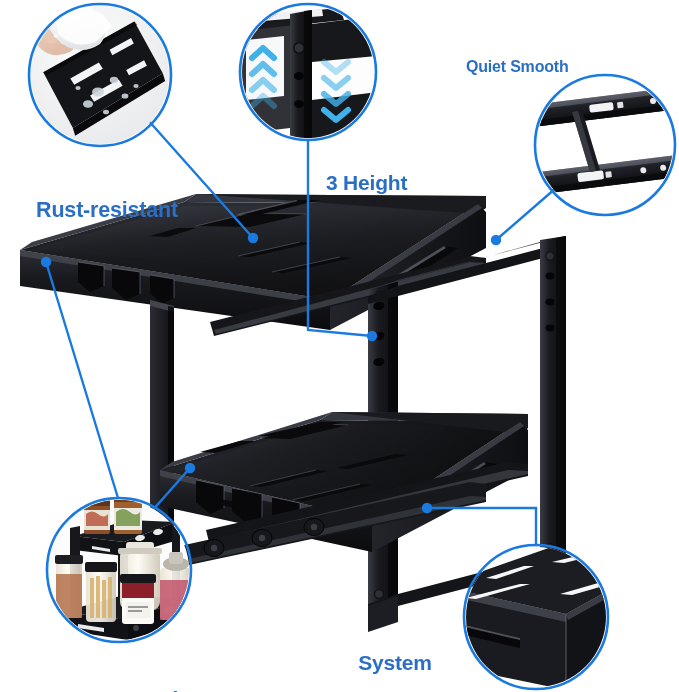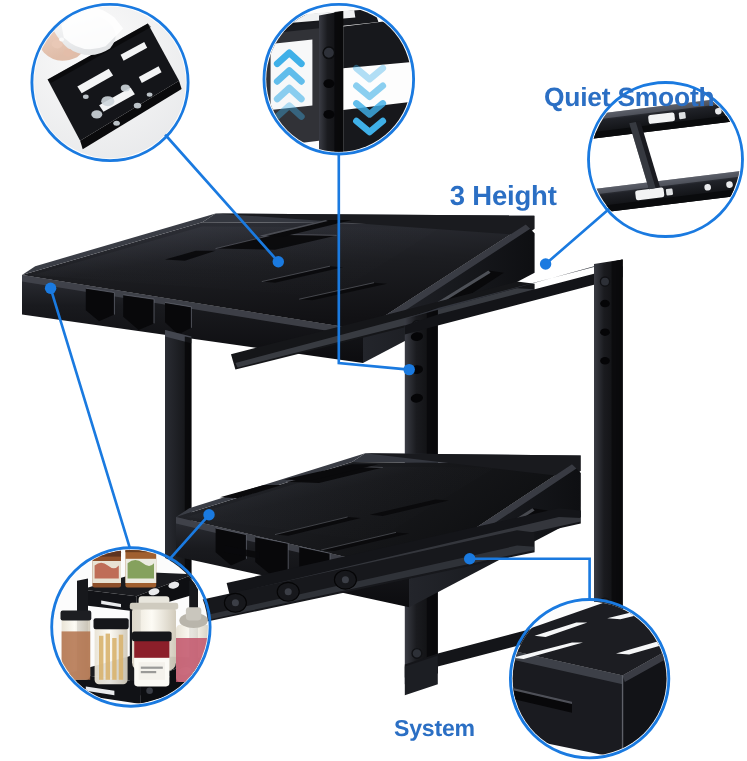--- a/index.html
+++ b/index.html
@@ -23,22 +23,22 @@
   .cap{
     position:absolute;
     color:#2b6fc4;
     font-weight:bold;
     line-height:1.12;
     letter-spacing:-0.2px;
     white-space:pre;
     pointer-events:none;
   }
   #cap-rust{ left:2px;  top:150px; width:210px; font-size:21.5px; text-align:center;}
-  #cap-height{ left:326px; top:108px; width:180px; font-size:25px; text-align:right;}
-  #cap-slide{ left:466px; top:22px;  width:212px; font-size:24px; text-align:center;}
+  #cap-height{ left:326px; top:124px; width:180px; font-size:21px; text-align:left;}
+  #cap-slide{ left:466px; top:22px;  width:212px; font-size:16px; }
   #cap-upper{ left:10px;  top:640px; width:300px; font-size:21.5px; text-align:center;}
   #cap-quality{ left:300px; top:604px; width:190px; font-size:21px; text-align:center;}
 </style>
 </head>
 <body>
 
 <div id="stage">
 
   <svg id="art" viewBox="0 0 679 692">
     <defs>
@@ -538,20 +538,21 @@
         <path d="M608 600 L652 586 L652 618 L632 628 L608 616 Z" fill="#08080a"></path>
         <path d="M608 600 L652 586 L652 590" fill="none" stroke="#7d818c" stroke-width="1.4" opacity="0.7"></path>
 
         <path d="M566 614 L566 690" stroke="#6f737d" stroke-width="1.4" opacity="0.55" fill="none"></path>
       </g>
       <circle cx="536" cy="617" r="72" fill="none" stroke="#1a7ae0" stroke-width="2.6"></circle>
     </g>
   </svg>
 
   <div class="cap" id="cap-rust">
+    <div>Rust-resistant</div>
   </div>
 
   <div class="cap" id="cap-height">
     <div>3 Height</div>
   </div>
 
   <div class="cap" id="cap-slide">
     <div>Quiet Smooth</div>
   </div>
 

